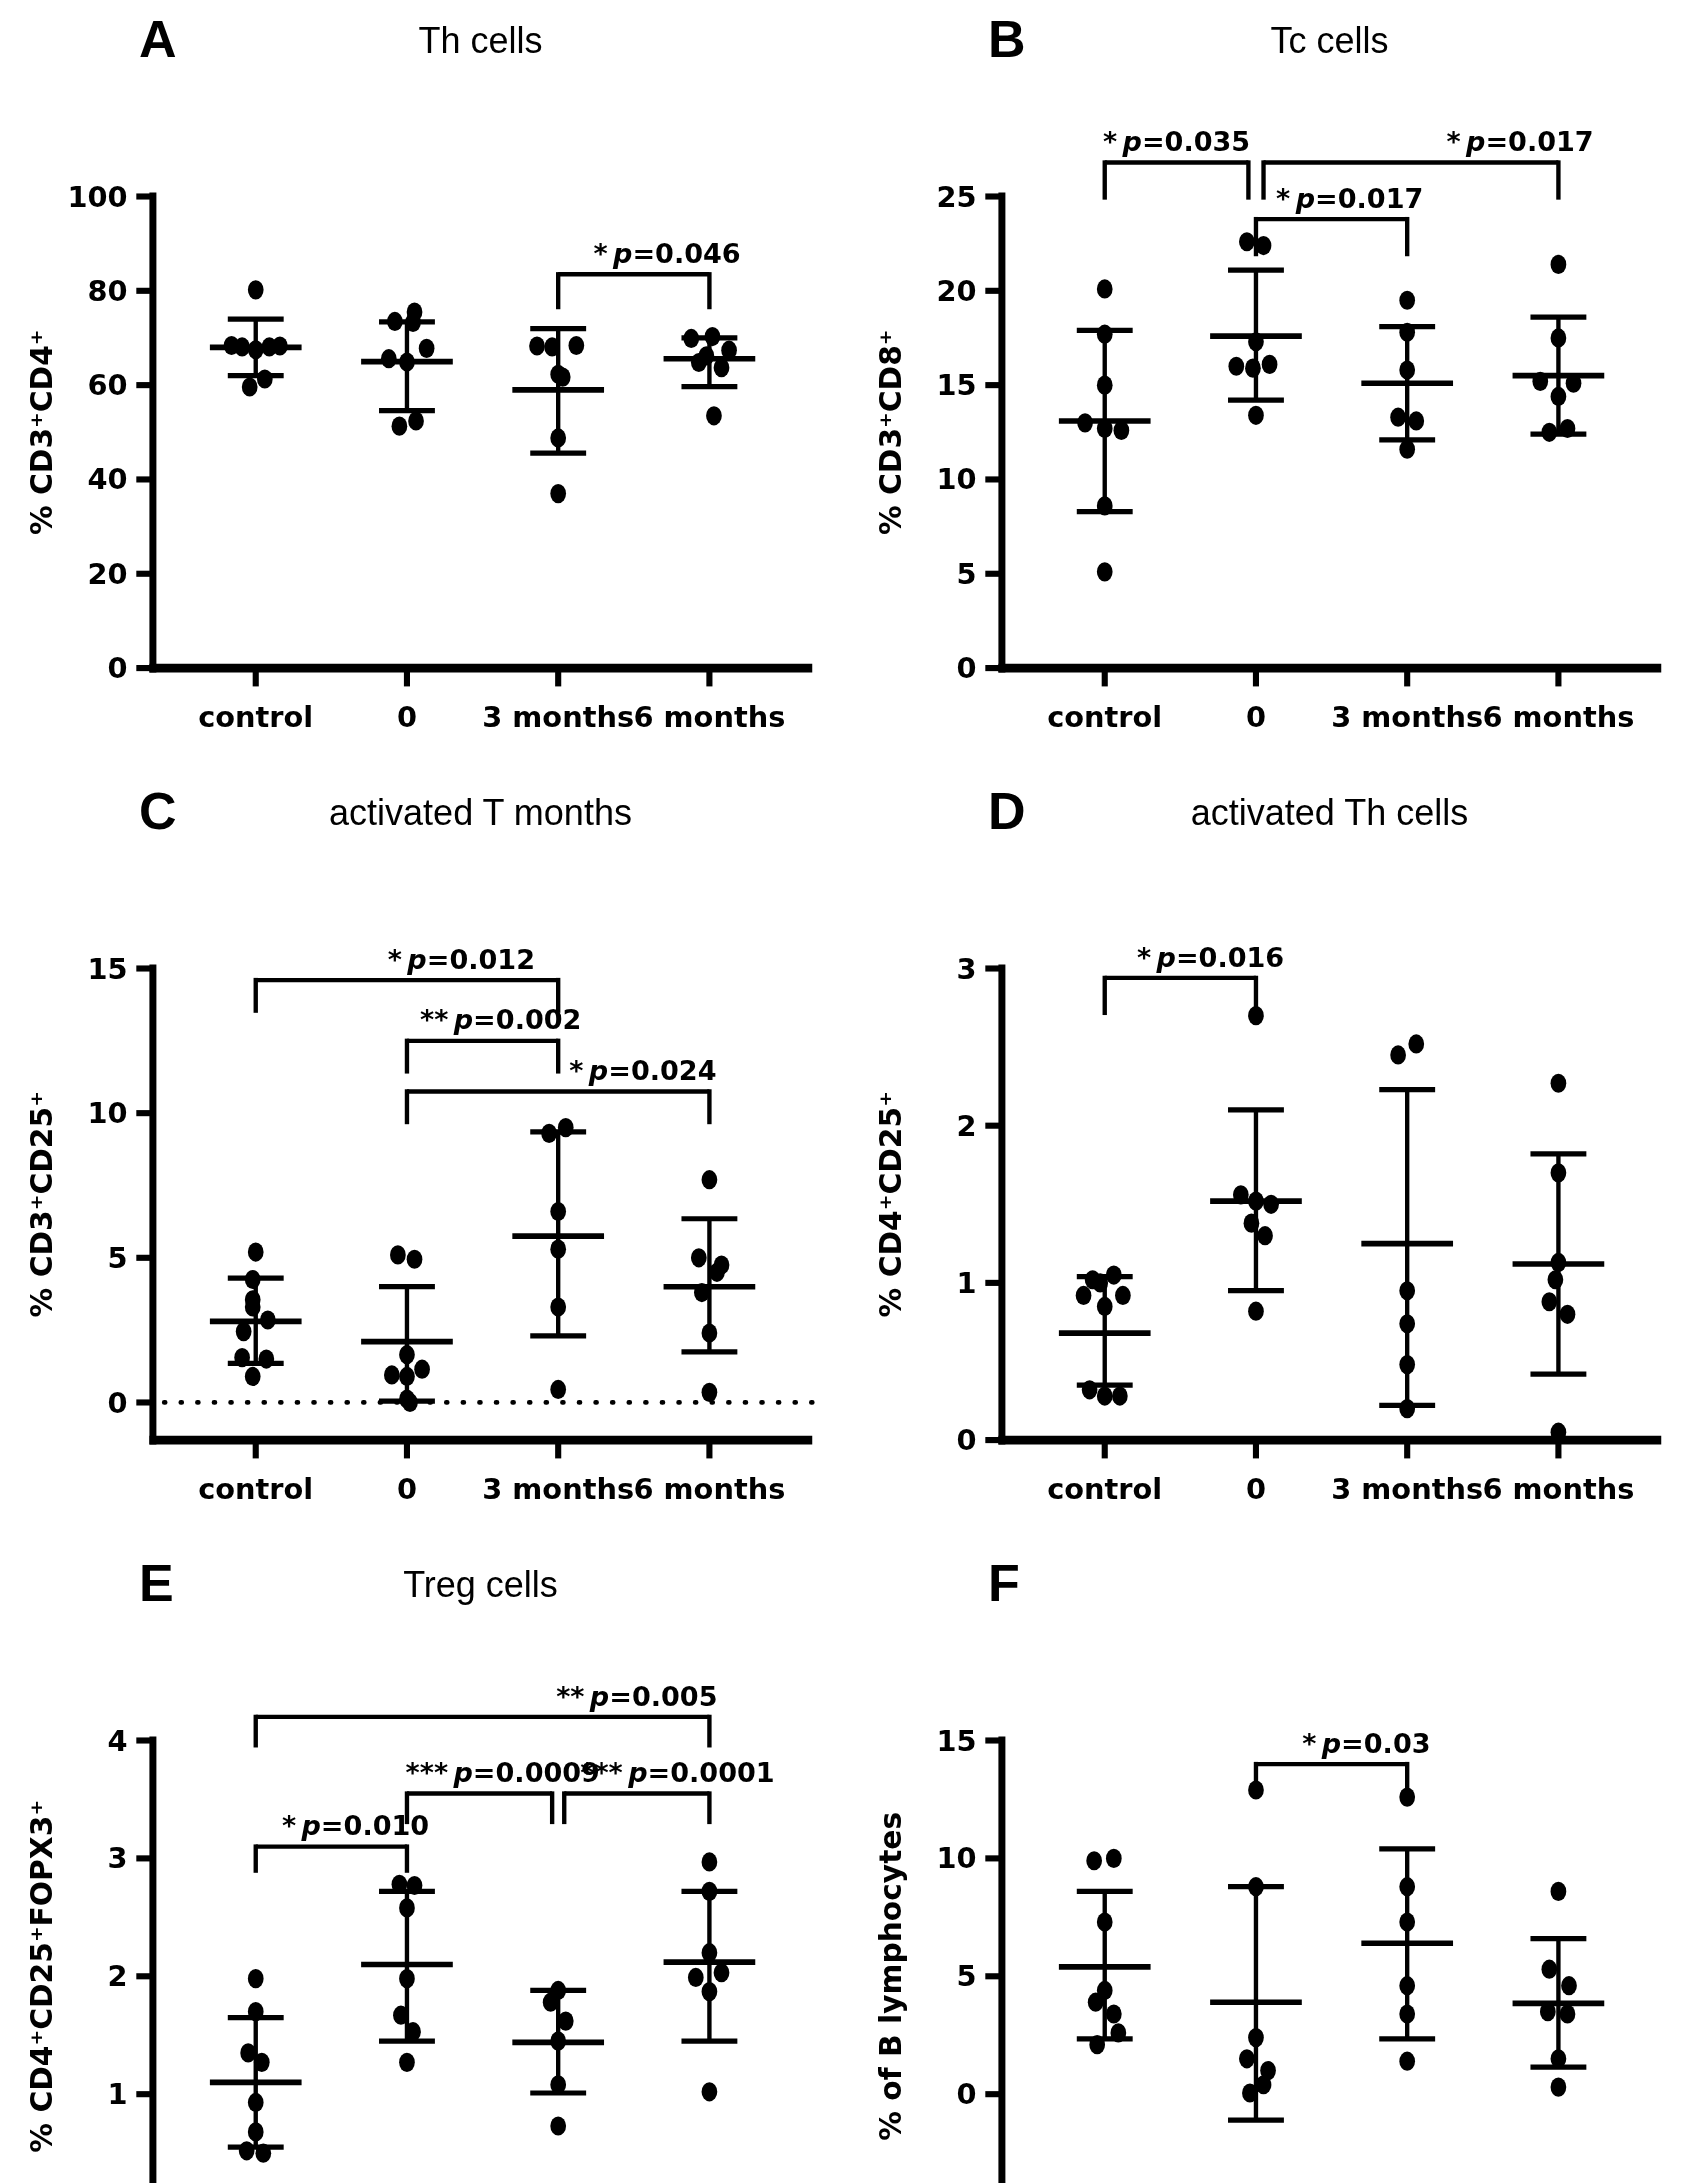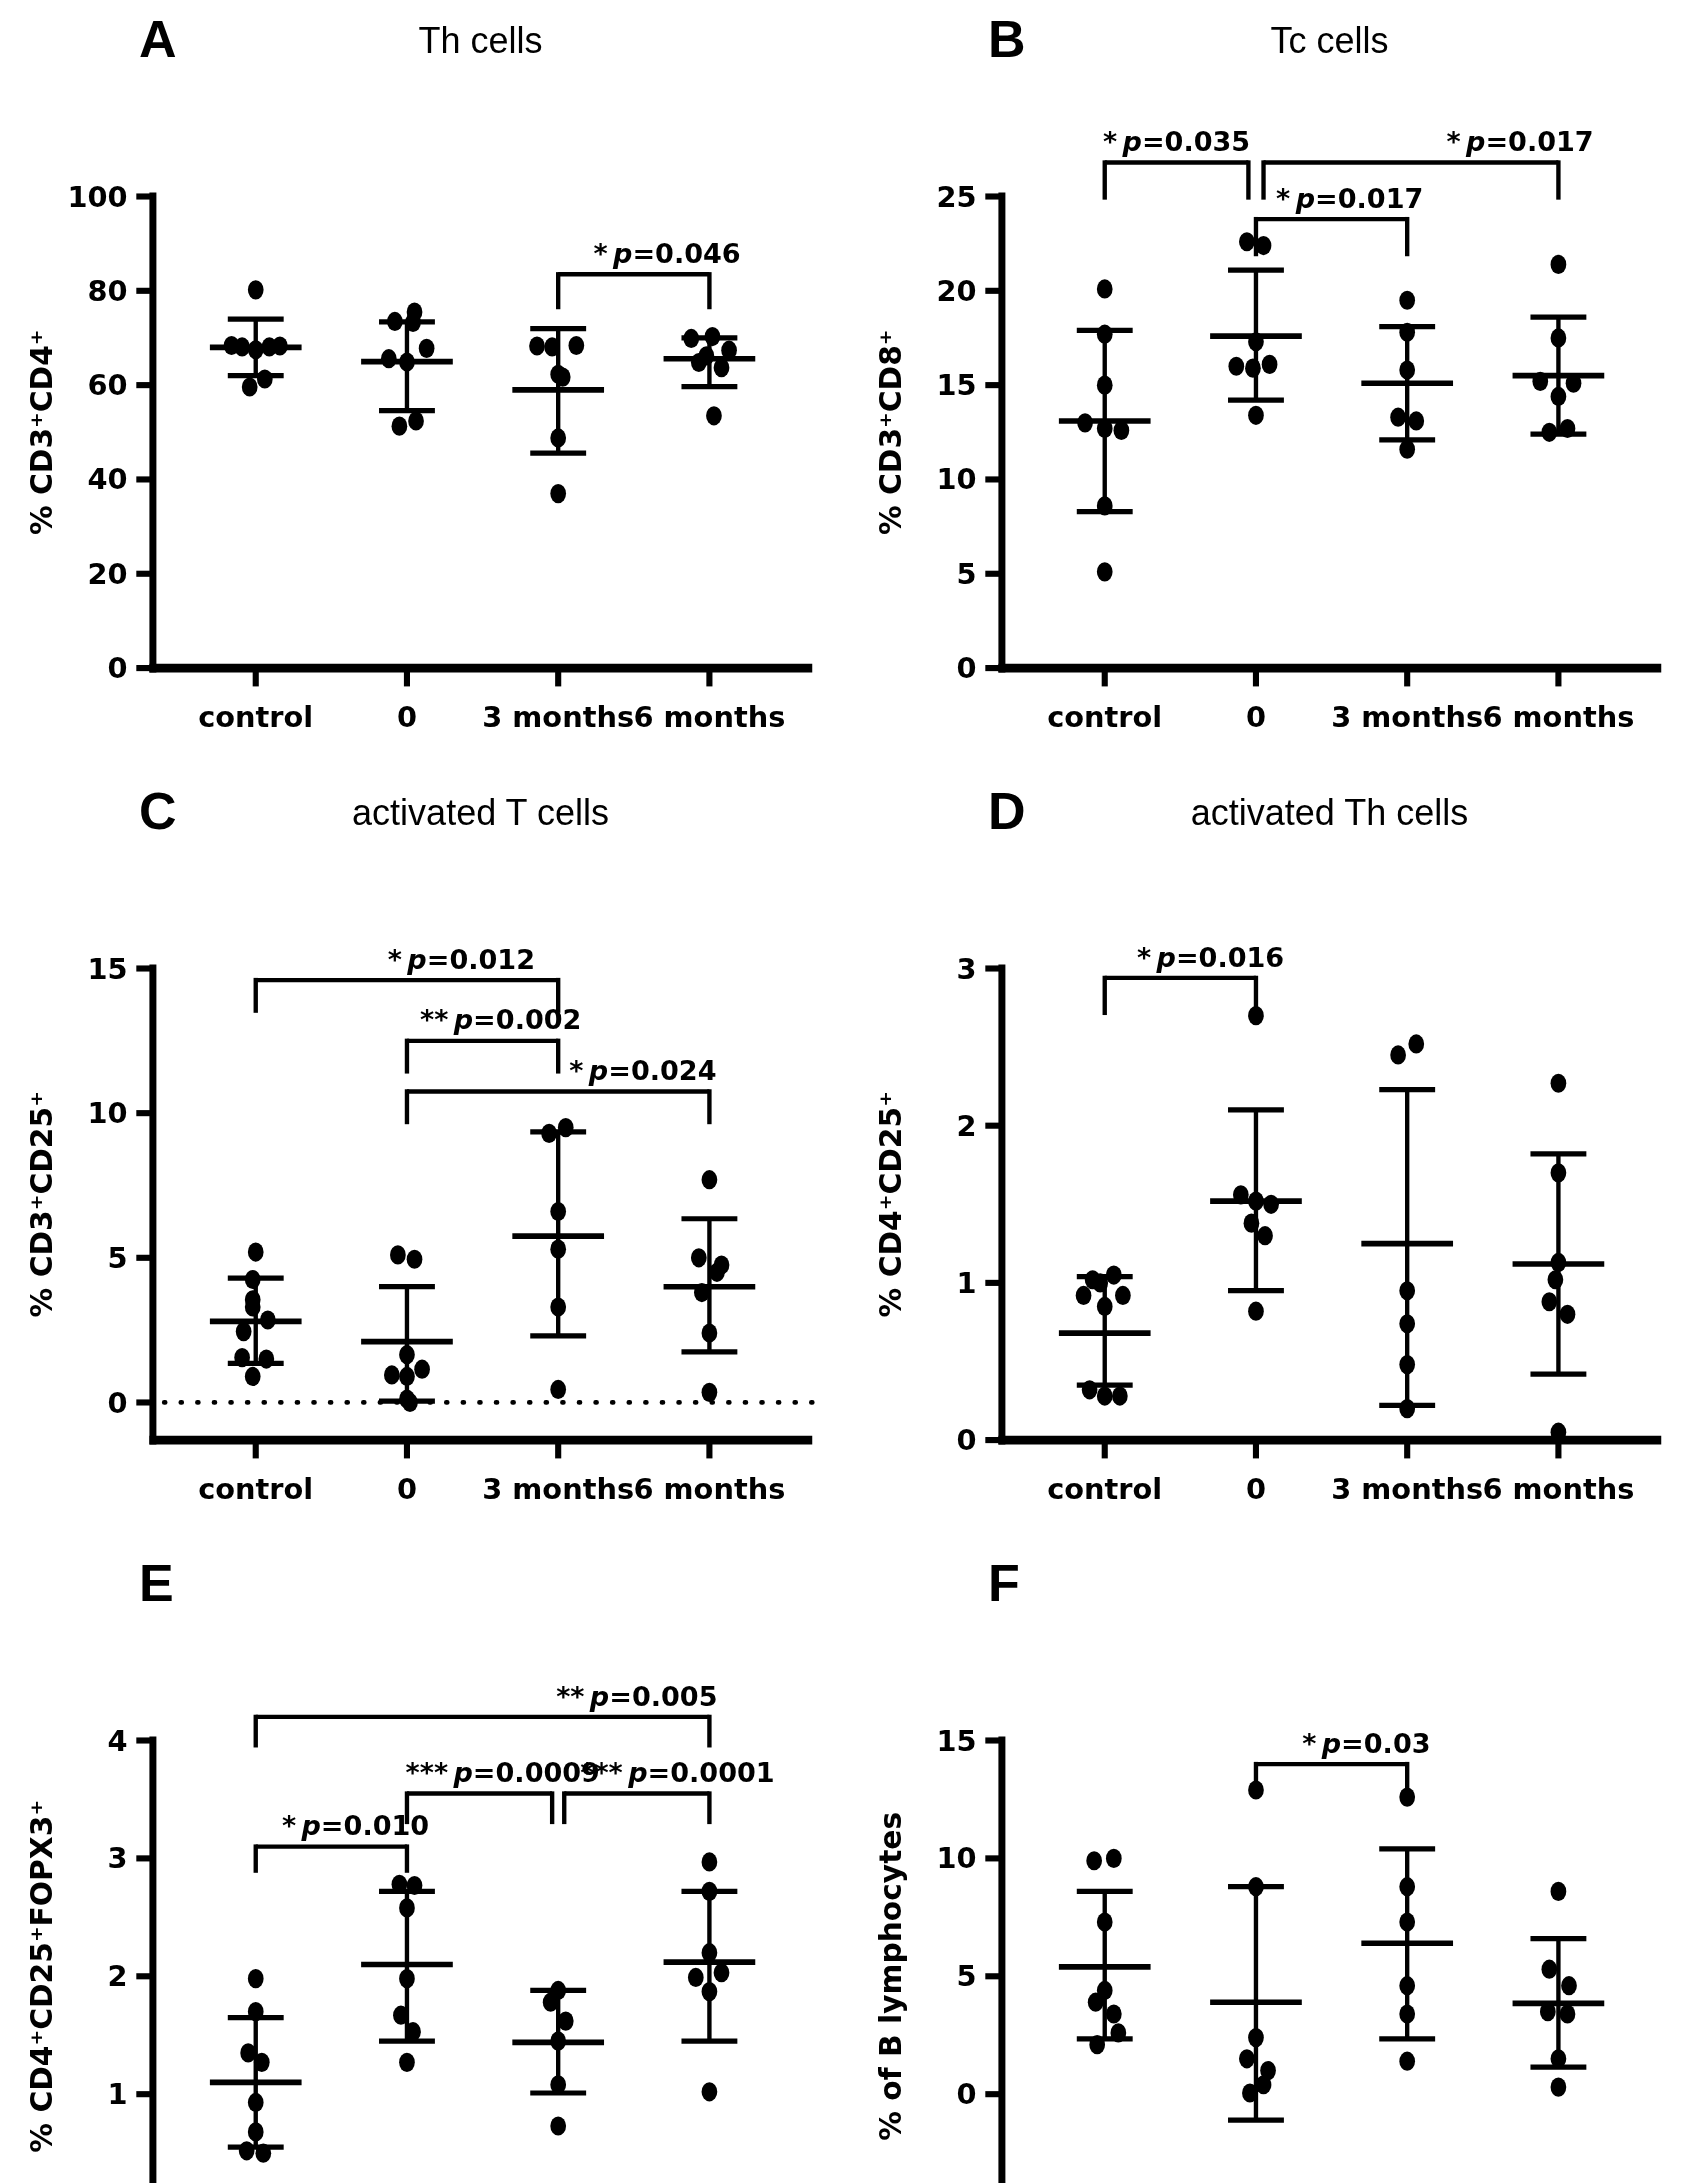--- a/index.html
+++ b/index.html
@@ -181,21 +181,21 @@
         <line x1="1624.4954128440365" y1="367.2399999999999" x2="1624.4954128440365" y2="457.2399999999999" stroke="#000000" stroke-width="10"></line>
         <text x="1536.7006880733943" y="346.2399999999999" fill="#000000" font-size="62" font-weight="bold" text-anchor="middle" font-family="&quot;DejaVu Sans&quot;,&quot;Liberation Sans&quot;,sans-serif"><tspan>* </tspan><tspan font-style="italic">p</tspan><tspan>=0.017</tspan></text>
         <line x1="931.8348623853211" y1="501.8399999999999" x2="1278.1651376146788" y2="501.8399999999999" stroke="#000000" stroke-width="10"></line>
         <line x1="931.8348623853211" y1="496.8399999999999" x2="931.8348623853211" y2="586.8399999999999" stroke="#000000" stroke-width="10"></line>
         <line x1="1278.1651376146788" y1="496.8399999999999" x2="1278.1651376146788" y2="586.8399999999999" stroke="#000000" stroke-width="10"></line>
         <text x="1146.559633027523" y="475.8399999999999" fill="#000000" font-size="62" font-weight="bold" text-anchor="middle" font-family="&quot;DejaVu Sans&quot;,&quot;Liberation Sans&quot;,sans-serif"><tspan>* </tspan><tspan font-style="italic">p</tspan><tspan>=0.017</tspan></text>
       </svg>
   </figure>
   <figure class="panel">
     <div class="panel-letter">C</div>
-    <div class="panel-title">activated T cells</div>
+    <div class="panel-title">activated T months</div>
     <svg viewBox="0 0 1944 1768">
         <line x1="350" y1="441" x2="350" y2="1540" stroke="#000000" stroke-width="16"></line>
         <line x1="342" y1="1530" x2="1860" y2="1530" stroke="#000000" stroke-width="20"></line>
         <line x1="312" y1="1443.8650306748466" x2="350" y2="1443.8650306748466" stroke="#000000" stroke-width="14"></line>
         <text x="292" y="1466.8650306748466" fill="#000000" font-size="66" font-weight="bold" text-anchor="end" font-family="&quot;DejaVu Sans&quot;,&quot;Liberation Sans&quot;,sans-serif">0</text>
         <line x1="312" y1="1112.5766871165645" x2="350" y2="1112.5766871165645" stroke="#000000" stroke-width="14"></line>
         <text x="292" y="1135.5766871165645" fill="#000000" font-size="66" font-weight="bold" text-anchor="end" font-family="&quot;DejaVu Sans&quot;,&quot;Liberation Sans&quot;,sans-serif">5</text>
         <line x1="312" y1="781.2883435582822" x2="350" y2="781.2883435582822" stroke="#000000" stroke-width="14"></line>
         <text x="292" y="804.2883435582822" fill="#000000" font-size="66" font-weight="bold" text-anchor="end" font-family="&quot;DejaVu Sans&quot;,&quot;Liberation Sans&quot;,sans-serif">10</text>
         <line x1="312" y1="450" x2="350" y2="450" stroke="#000000" stroke-width="14"></line>
@@ -339,20 +339,21 @@
         <ellipse cx="1645.275229357798" cy="1242" rx="18" ry="22" fill="#000000"></ellipse>
         <ellipse cx="1624.4954128440365" cy="1512" rx="18" ry="22" fill="#000000"></ellipse>
         <line x1="585.5045871559632" y1="471.6" x2="931.8348623853211" y2="471.6" stroke="#000000" stroke-width="10"></line>
         <line x1="585.5045871559632" y1="466.6" x2="585.5045871559632" y2="556.6" stroke="#000000" stroke-width="10"></line>
         <line x1="931.8348623853211" y1="466.6" x2="931.8348623853211" y2="556.6" stroke="#000000" stroke-width="10"></line>
         <text x="827.9357798165138" y="445.6" fill="#000000" font-size="62" font-weight="bold" text-anchor="middle" font-family="&quot;DejaVu Sans&quot;,&quot;Liberation Sans&quot;,sans-serif"><tspan>* </tspan><tspan font-style="italic">p</tspan><tspan>=0.016</tspan></text>
       </svg>
   </figure>
   <figure class="panel">
     <div class="panel-letter">E</div>
+    <div class="panel-title">Treg cells</div>
     <svg viewBox="0 0 1944 1768">
         <line x1="350" y1="441" x2="350" y2="1540" stroke="#000000" stroke-width="16"></line>
         <line x1="342" y1="1530" x2="1860" y2="1530" stroke="#000000" stroke-width="20"></line>
         <line x1="312" y1="1530" x2="350" y2="1530" stroke="#000000" stroke-width="14"></line>
         <text x="292" y="1553" fill="#000000" font-size="66" font-weight="bold" text-anchor="end" font-family="&quot;DejaVu Sans&quot;,&quot;Liberation Sans&quot;,sans-serif">0</text>
         <line x1="312" y1="1260" x2="350" y2="1260" stroke="#000000" stroke-width="14"></line>
         <text x="292" y="1283" fill="#000000" font-size="66" font-weight="bold" text-anchor="end" font-family="&quot;DejaVu Sans&quot;,&quot;Liberation Sans&quot;,sans-serif">1</text>
         <line x1="312" y1="990" x2="350" y2="990" stroke="#000000" stroke-width="14"></line>
         <text x="292" y="1013" fill="#000000" font-size="66" font-weight="bold" text-anchor="end" font-family="&quot;DejaVu Sans&quot;,&quot;Liberation Sans&quot;,sans-serif">2</text>
         <line x1="312" y1="720" x2="350" y2="720" stroke="#000000" stroke-width="14"></line>

